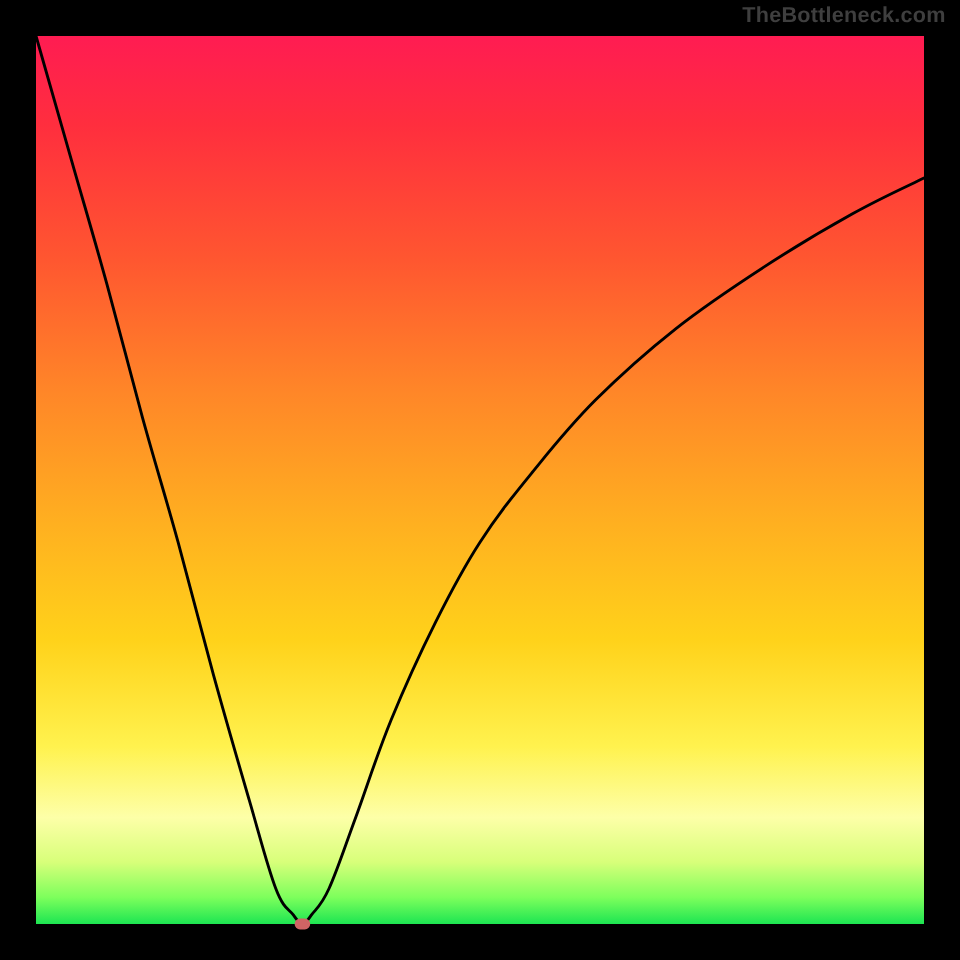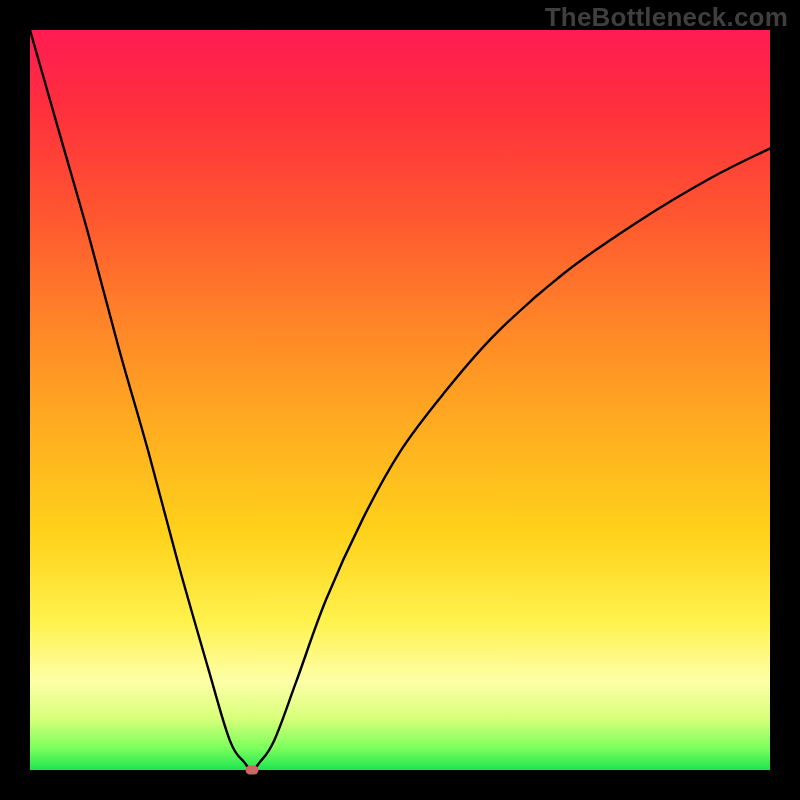--- a/index.html
+++ b/index.html
@@ -16,21 +16,21 @@
     width: 800px;
     height: 800px;
     background: #000;
   }
   .watermark {
     position: absolute;
     top: 2px;
     right: 12px;
     font-weight: 600;
     color: #3f3f3f;
-    font-size: 26px;
+    font-size: 18px;
     letter-spacing: 0.2px;
     z-index: 10;
   }
   .plot {
     position: absolute;
     left: 30px;
     top: 30px;
     width: 740px;
     height: 740px;
     

